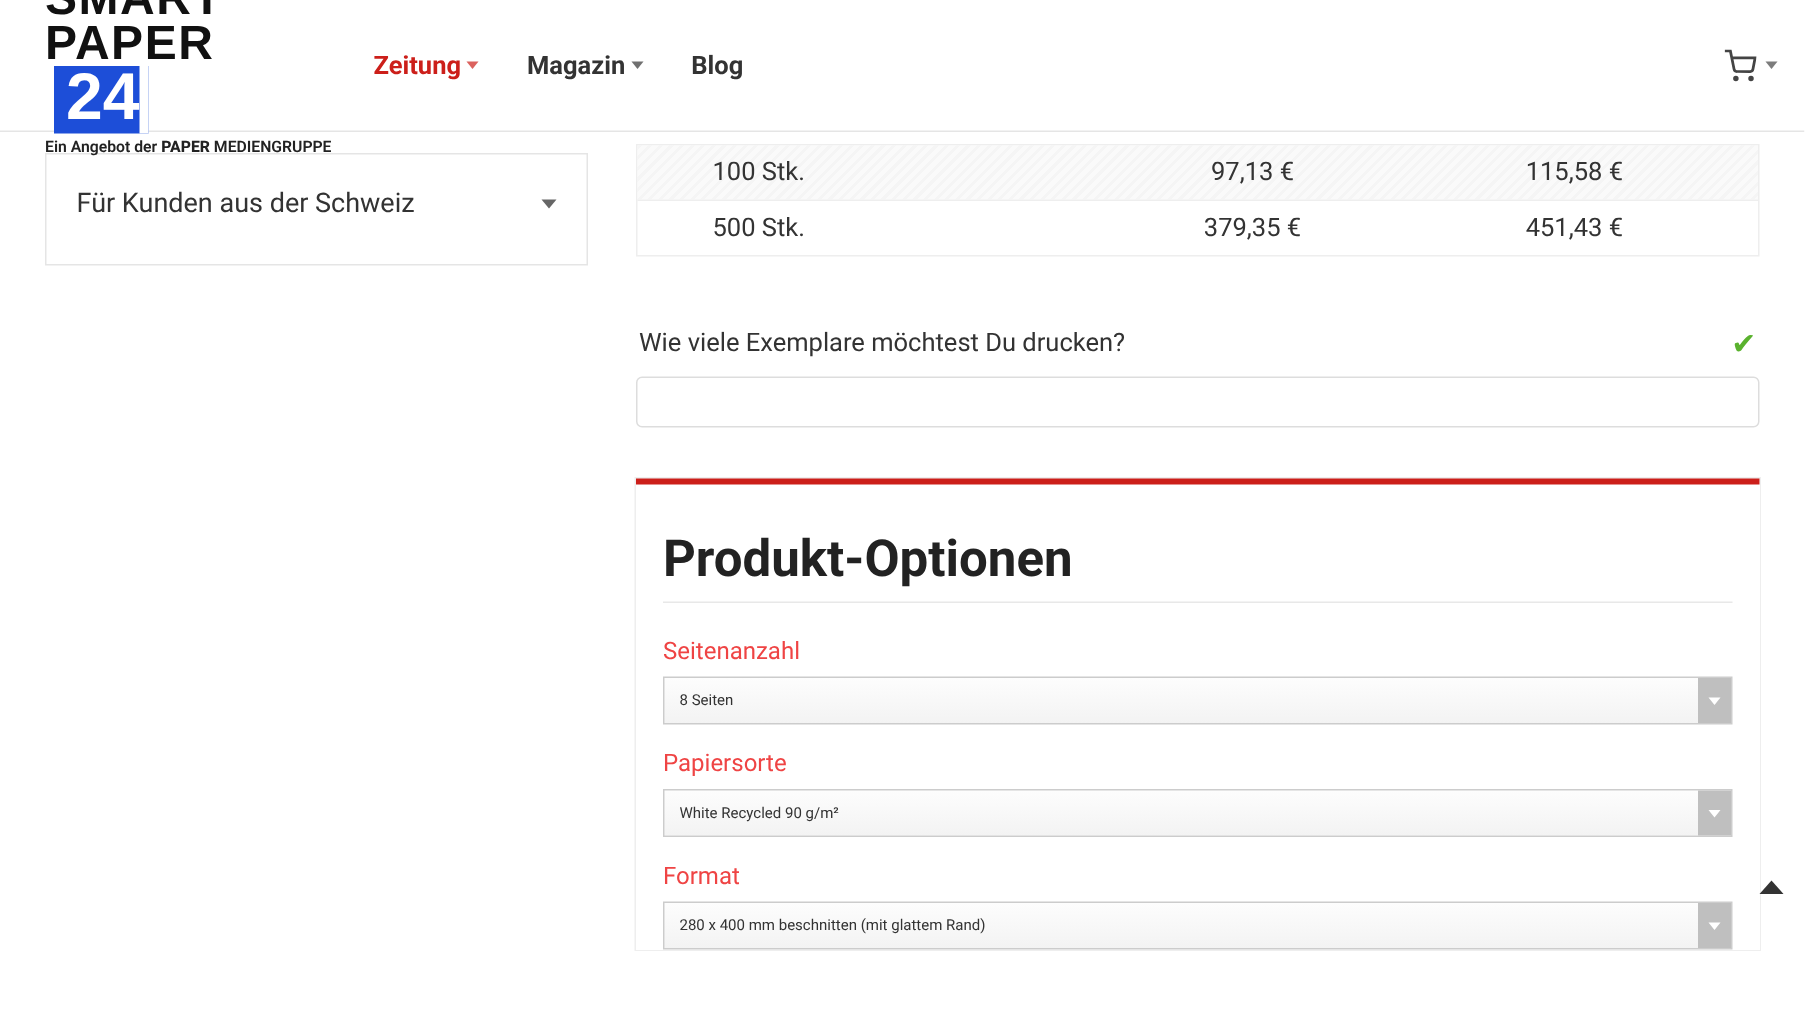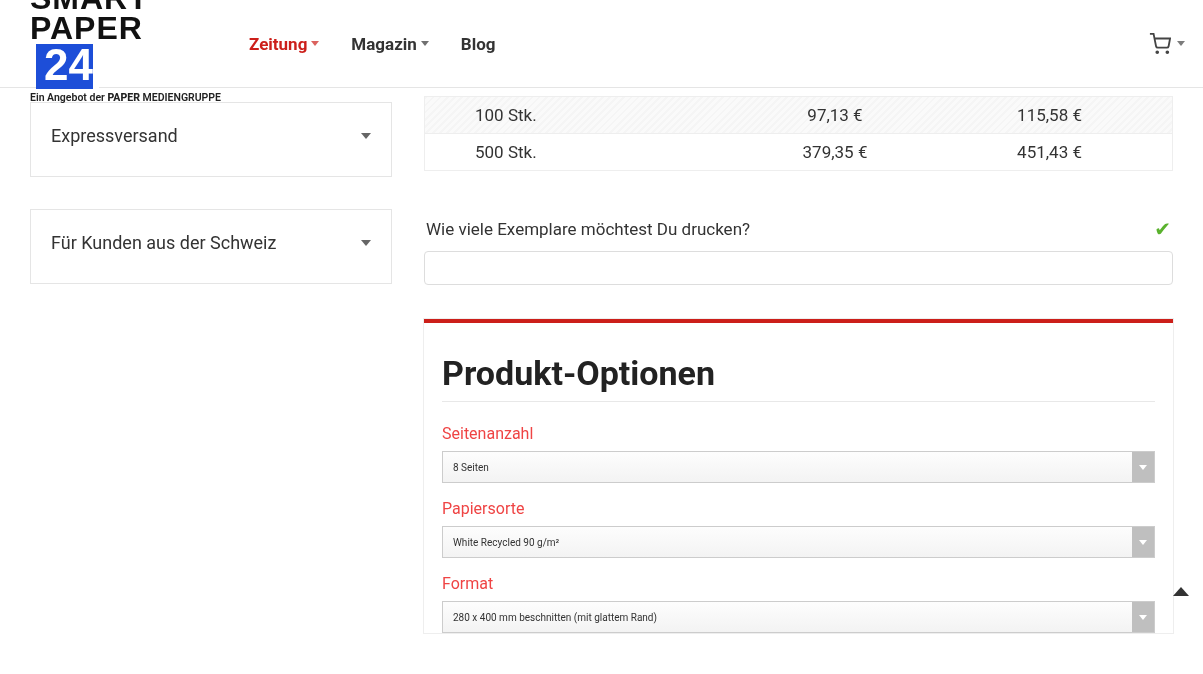--- a/index.html
+++ b/index.html
@@ -279,26 +279,20 @@
     </svg>
     <span class="chevron-down"></span>
   </div>
 </div>
 
 <div class="body">
 
   <div class="sidebar">
     <div class="side-panel">
       <div class="side-row single">
-        <span>Expressversand</span>
-        <span class="side-chevron"></span>
-      </div>
-    </div>
-    <div class="side-panel">
-      <div class="side-row single">
         <span>Für Kunden aus der Schweiz</span>
         <span class="side-chevron"></span>
       </div>
     </div>
   </div>
 
   <div class="main">
     <div class="price-table">
       <div class="price-row striped">
         <div class="pc1">100 Stk.</div>

